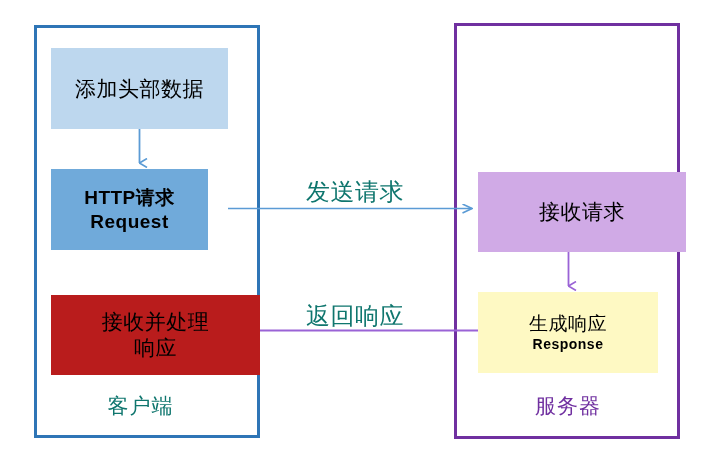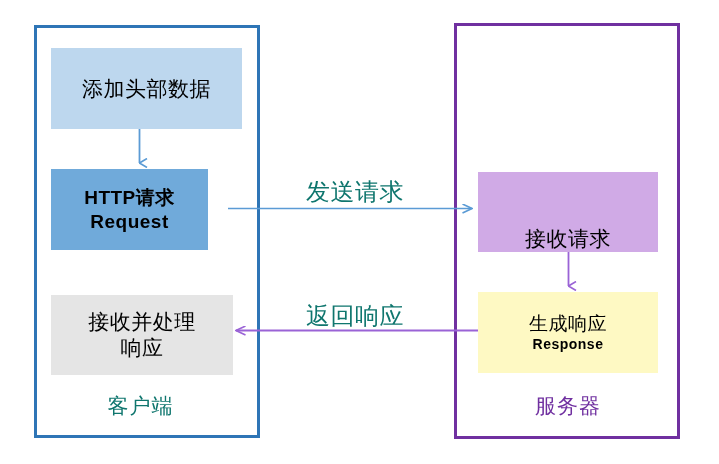--- a/index.html
+++ b/index.html
@@ -55,53 +55,52 @@
     display: block;
     width: 100%;
   }
   .box .line2 {
     display: block;
   }
 
   #box-add-header {
     left: 51px;
     top: 48px;
-    width: 191px;
+    width: 177px;
     height: 81px;
     background: #bdd7ee;
     font-size: 21px;
     font-weight: 400;
   }
   #box-http-request {
     left: 51px;
     top: 169px;
     width: 157px;
     height: 81px;
     background: #70aada;
     font-size: 19px;
     font-weight: bold;
   }
   #box-receive-process {
     left: 51px;
     top: 295px;
-    width: 182px;
+    width: 209px;
     height: 80px;
-    background: #e5e5e5;
+    background: #b91c1c;
     font-size: 21px;
     font-weight: 400;
   }
   #box-receive-request {
     left: 478px;
     top: 172px;
-    width: 180px;
+    width: 208px;
     height: 80px;
     background: #d0aae6;
     font-size: 21px;
     font-weight: 400;
-    align-items: flex-end;
   }
   #box-generate-response {
     left: 478px;
     top: 292px;
     width: 180px;
     height: 81px;
     background: #fef9c3;
     font-size: 19px;
     font-weight: 400;
   }

